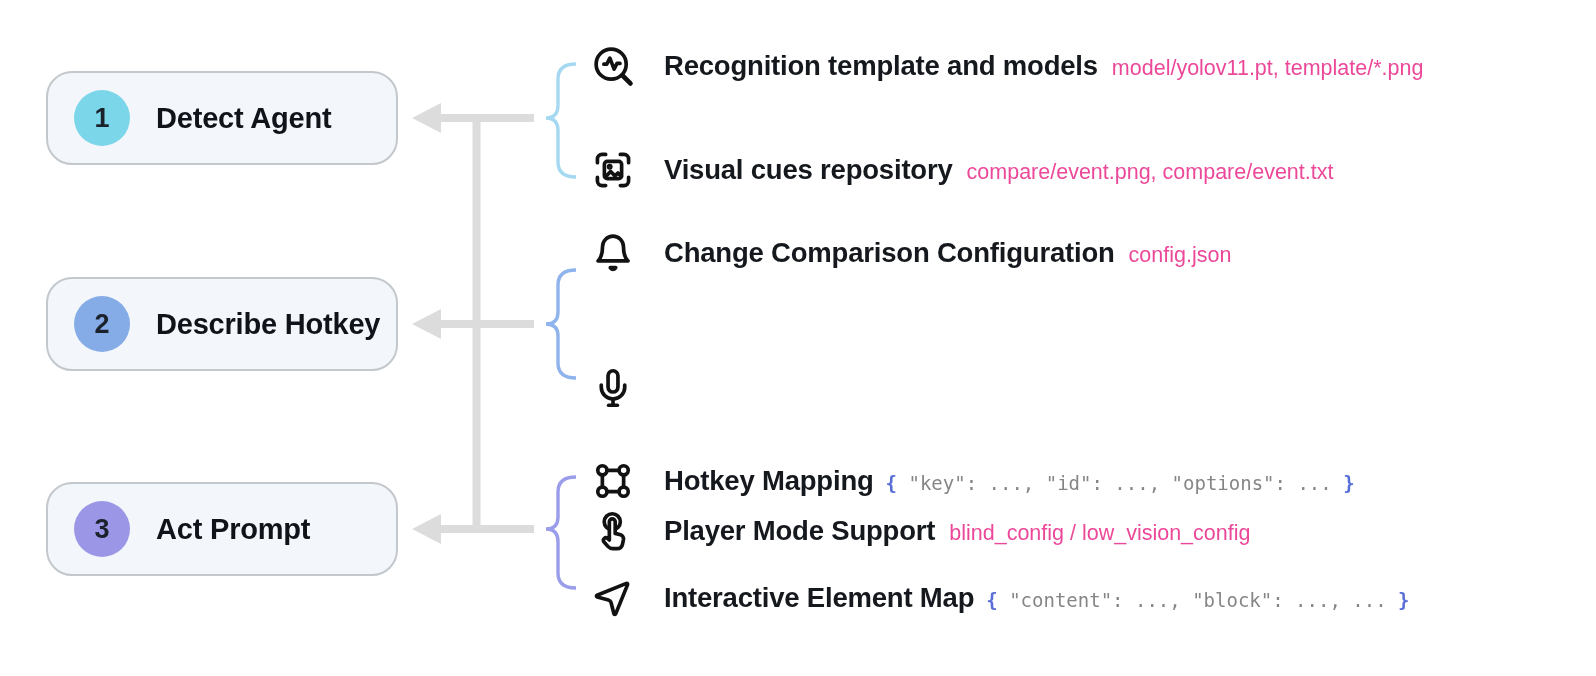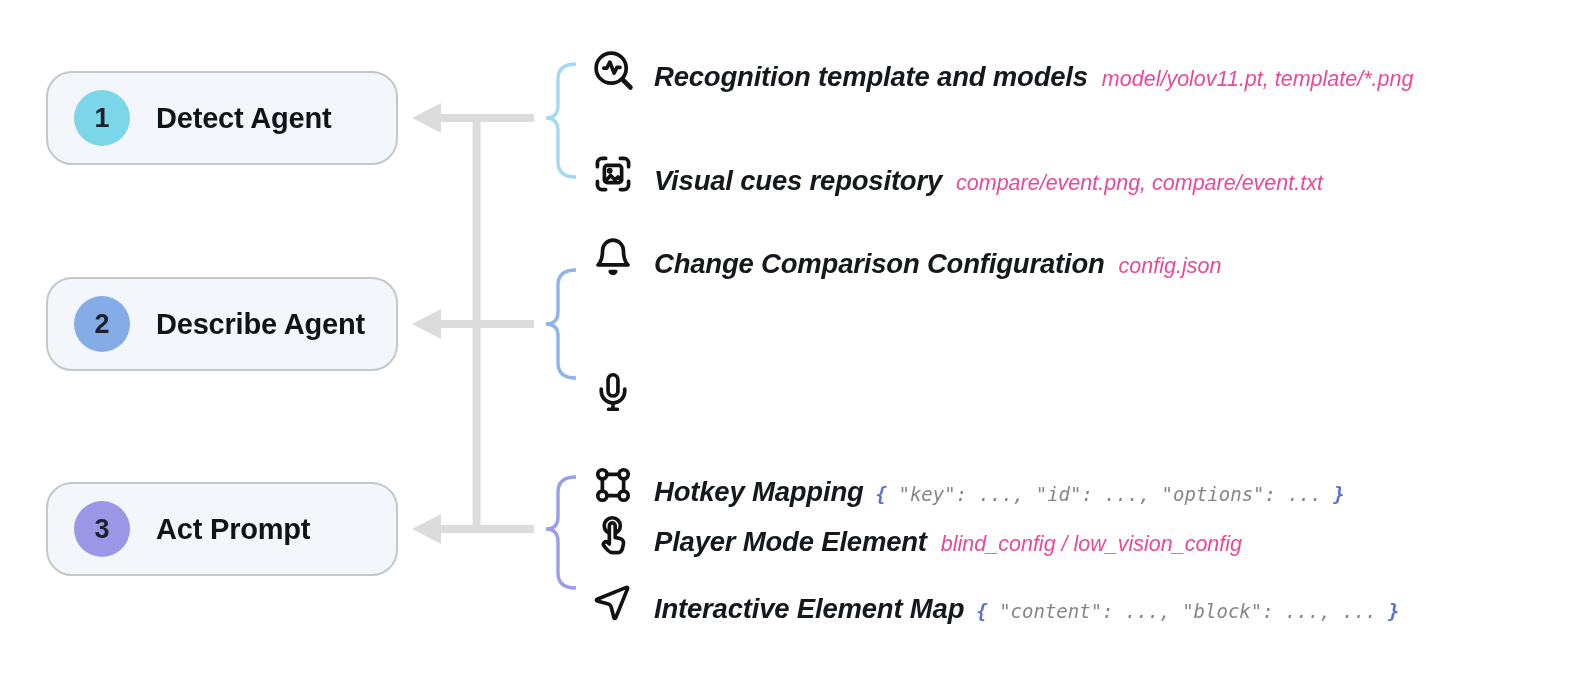--- a/index.html
+++ b/index.html
@@ -20,21 +20,21 @@
   }
   .num.c1{background:#7cd6e9;}
   .num.c2{background:#86ace8;}
   .num.c3{background:#9b97e6;}
   .agent-label{font-size:29px;font-weight:700;color:#10141a;letter-spacing:-0.2px;white-space:nowrap;text-align:center;}
   
   .connector{position:absolute;left:0;top:0;pointer-events:none;}
   
   .item{
     position:absolute;left:590px;height:54px;
-    display:flex;align-items:flex-end;gap:18px;white-space:nowrap;font-style:italic;
+    display:flex;align-items:center;gap:28px;white-space:nowrap;
   }
   .icon{width:46px;height:46px;flex:0 0 auto;display:flex;align-items:center;justify-content:center;}
   .icon svg{width:44px;height:44px;stroke:#121212;stroke-width:2;fill:none;
     stroke-linecap:round;stroke-linejoin:round;}
   .texts{display:flex;align-items:baseline;}
   .item-label{font-size:27.5px;font-weight:700;color:#15181d;letter-spacing:-0.2px;}
   .annotation{font-size:21.5px;font-weight:400;color:#ec4899;margin-left:14px;}
   .code{
     font-family:"DejaVu Sans Mono", monospace;font-size:19px;color:#868686;
     white-space:pre;margin-left:12px;
@@ -62,21 +62,21 @@
     <path d="M576 270 Q558 270 558 285 V312 Q558 324 546 324 Q558 324 558 336 V363 Q558 378 576 378" fill="none" stroke-width="3.4" stroke="#8fb3ec"></path>
     <path d="M576 477 Q558 477 558 492 V517 Q558 529 546 529 Q558 529 558 542 V573 Q558 588 576 588" fill="none" stroke-width="3.4" stroke="#9a9de9"></path>
   </svg>
 
   <div class="agent-box" style="top:71px">
     <span class="num c1">1</span>
     <span class="agent-label">Detect Agent</span>
   </div>
   <div class="agent-box" style="top:277px">
     <span class="num c2">2</span>
-    <span class="agent-label">Describe Agent</span>
+    <span class="agent-label">Describe Hotkey</span>
   </div>
   <div class="agent-box" style="top:482px">
     <span class="num c3">3</span>
     <span class="agent-label">Act Prompt</span>
   </div>
 
   <div class="item" style="top:39px">
     <span class="icon">
       <svg viewBox="0 0 24 24">
         <circle cx="11" cy="11" r="8.2"></circle>
@@ -153,21 +153,21 @@
   </div>
 
   <div class="item" style="top:504px">
     <span class="icon">
       <svg viewBox="0 0 24 24">
         <circle cx="11.6" cy="7" r="4.4"></circle>
         <path d="M10 7a1.6 1.6 0 0 1 3.2 0v6.3l2.9.8a2.3 2.3 0 0 1 1.6 2.6l-.5 2.4a3.1 3.1 0 0 1-3 2.5h-2.3a3.6 3.6 0 0 1-2.7-1.2l-2.2-2.5a1.4 1.4 0 0 1 2-1.9l1 .9z" fill="#ffffff"></path>
       </svg>
     </span>
     <span class="texts">
-      <span class="item-label">Player Mode Element</span>
+      <span class="item-label">Player Mode Support</span>
       <span class="annotation">blind_config / low_vision_config</span>
     </span>
   </div>
 
   <div class="item" style="top:571px">
     <span class="icon">
       <svg viewBox="0 0 24 24">
         <g transform="scale(-1,1) translate(-24,0)">
           <path d="M4.04 4.69a.5.5 0 0 1 .65-.65l16 6.5a.5.5 0 0 1-.06.95l-6.13 1.58a2 2 0 0 0-1.43 1.43l-1.58 6.13a.5.5 0 0 1-.95.06z"></path>
         </g>

